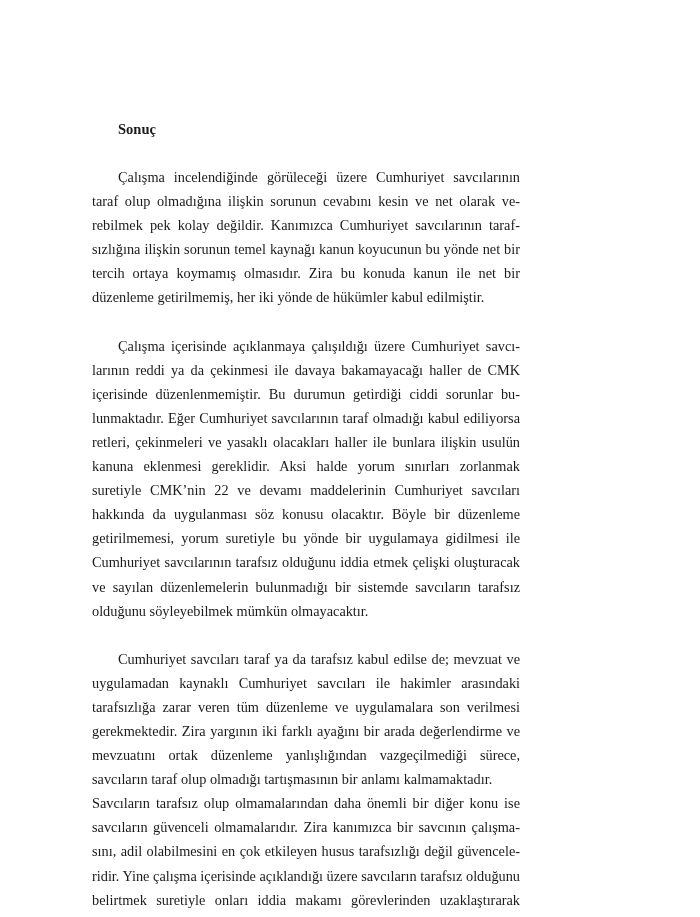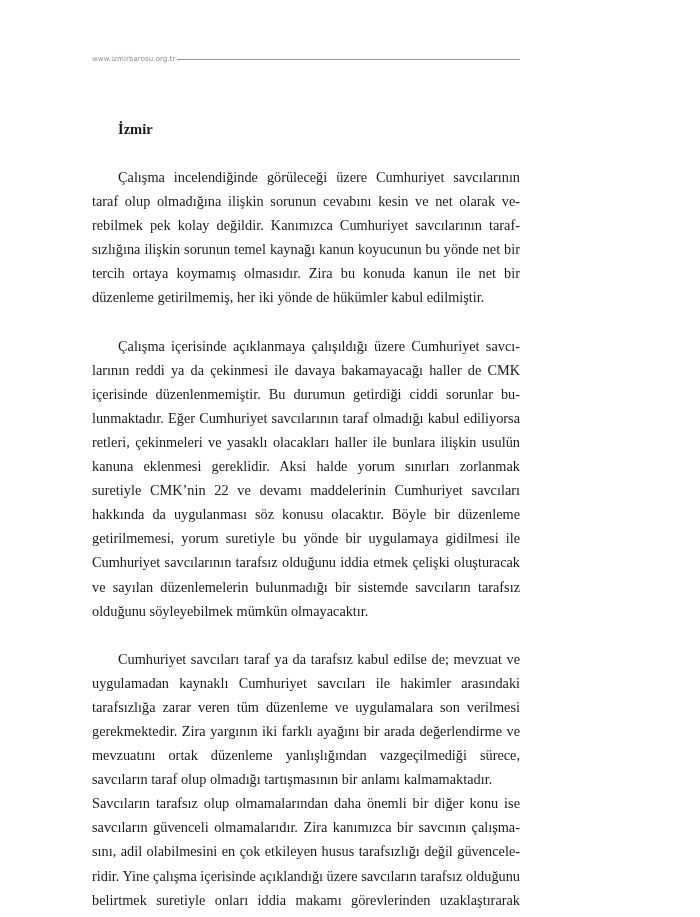--- a/index.html
+++ b/index.html
@@ -22,27 +22,23 @@
     .footer-diag { position: absolute; left: 176px; top: -2px; width: 12px; height: 6px; overflow: hidden; }
     .footer-diag::before { content: ""; position: absolute; left: 0; top: 0; width: 14px; border-top: 1px solid #9a9a9a; transform-origin: 0 0; transform: rotate(24deg); }
     .footer-line { position: absolute; left: 187px; top: 3px; right: 0; border-top: 1px solid #9a9a9a; }
     .footer-text { position: absolute; left: 0; top: 4px; font-family: "DejaVu Sans", sans-serif; font-size: 7.5px; color: #777; white-space: nowrap; }
   </style>
 </head>
 <body>
 
 <div class="page">
 
-  <div class="header">
-    <span class="header-url">www.izmirbarosu.org.tr</span>
-    <span class="header-line"></span>
-  </div>
 
   <div class="content">
-    <p class="heading">İzmir</p>
+    <p class="heading">Sonuç</p>
     <div class="gap-heading"></div>
     <p class="para">Çalışma incelendiğinde görüleceği üzere Cumhuriyet savcılarının taraf olup olmadığına ilişkin sorunun cevabını kesin ve net olarak ve­rebilmek pek kolay değildir. Kanımızca Cumhuriyet savcılarının taraf­sızlığına ilişkin sorunun temel kaynağı kanun koyucunun bu yönde net bir tercih ortaya koymamış olmasıdır. Zira bu konuda kanun ile net bir düzenleme getirilmemiş, her iki yönde de hükümler kabul edilmiştir.</p>
     <div class="gap"></div>
     <p class="para">Çalışma içerisinde açıklanmaya çalışıldığı üzere Cumhuriyet savcı­larının reddi ya da çekinmesi ile davaya bakamayacağı haller de CMK içerisinde düzenlenmemiştir. Bu durumun getirdiği ciddi sorunlar bu­lunmaktadır. Eğer Cumhuriyet savcılarının taraf olmadığı kabul edili­yorsa retleri, çekinmeleri ve yasaklı olacakları haller ile bunlara ilişkin usulün kanuna eklenmesi gereklidir. Aksi halde yorum sınırları zorlan­mak suretiyle CMK’nin 22 ve devamı maddelerinin Cumhuriyet savcı­ları hakkında da uygulanması söz konusu olacaktır. Böyle bir düzenleme getirilmemesi, yorum suretiyle bu yönde bir uygulamaya gidilmesi ile Cumhuriyet savcılarının tarafsız olduğunu iddia etmek çelişki oluştura­cak ve sayılan düzenlemelerin bulunmadığı bir sistemde savcıların taraf­sız olduğunu söyleyebilmek mümkün olmayacaktır.</p>
     <div class="gap"></div>
     <p class="para">Cumhuriyet savcıları taraf ya da tarafsız kabul edilse de; mevzuat ve uygulamadan kaynaklı Cumhuriyet savcıları ile hakimler arasındaki tarafsızlığa zarar veren tüm düzenleme ve uygulamalara son verilmesi gerekmektedir. Zira yargının iki farklı ayağını bir arada değerlendirme ve mevzuatını ortak düzenleme yanlışlığından vazgeçilmediği sürece, savcıların taraf olup olmadığı tartışmasının bir anlamı kalmamaktadır.</p>
     <p class="para" style="text-indent:0">Savcıların tarafsız olup olmamalarından daha önemli bir diğer konu ise savcıların güvenceli olmamalarıdır. Zira kanımızca bir savcının çalışma­sını, adil olabilmesini en çok etkileyen husus tarafsızlığı değil güvencele­ridir. Yine çalışma içerisinde açıklandığı üzere savcıların tarafsız olduğu­nu belirtmek suretiyle onları iddia makamı görevlerinden uzaklaştırarak hakimlere yaklaştırmak, uygulama ve mevzuattan kaynaklanan diğer ya­kınlaşma halleri de göz önüne alındığında, aslında adil yargıdan uzaklaş-</p>
   </div>
 
 

